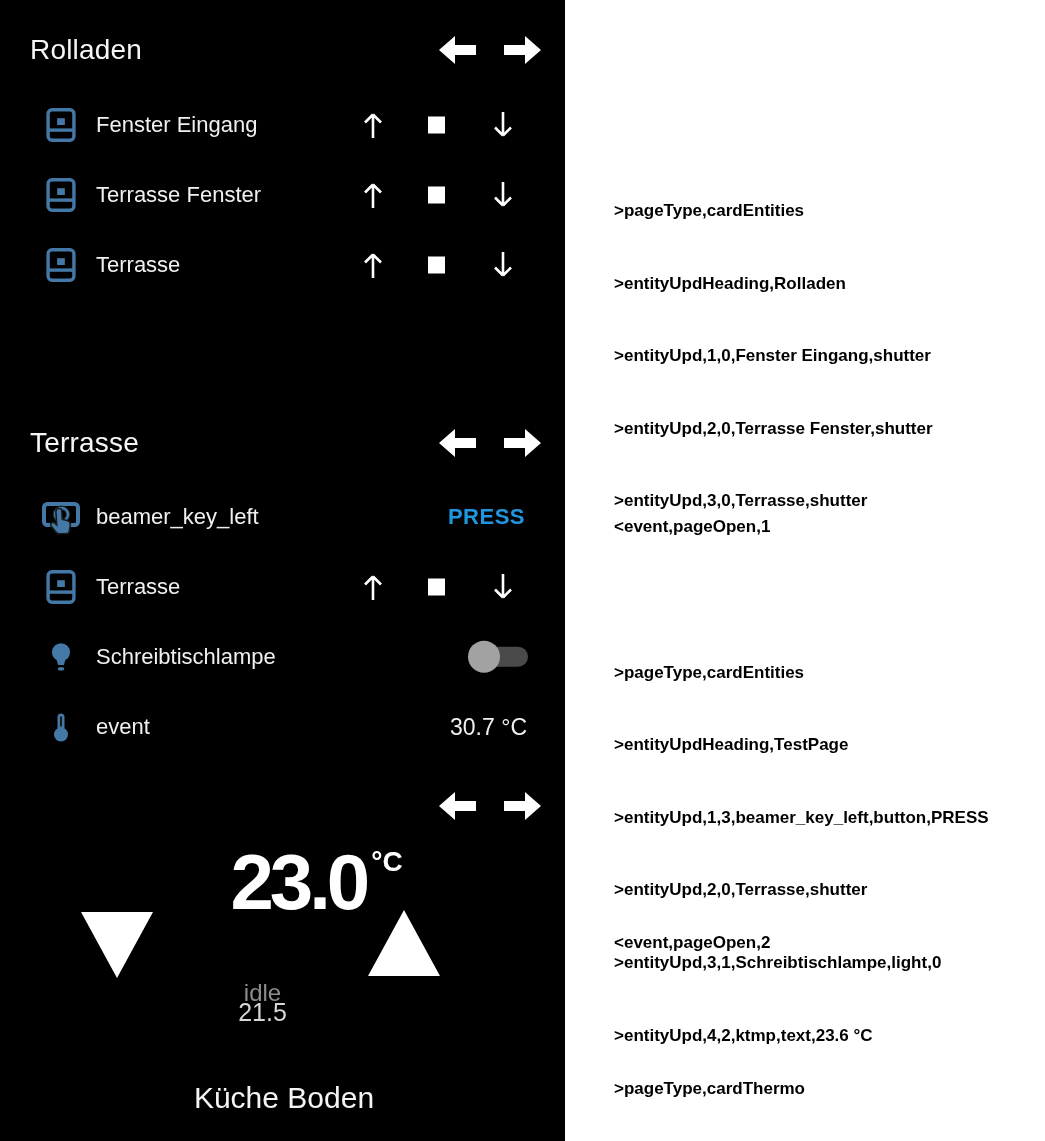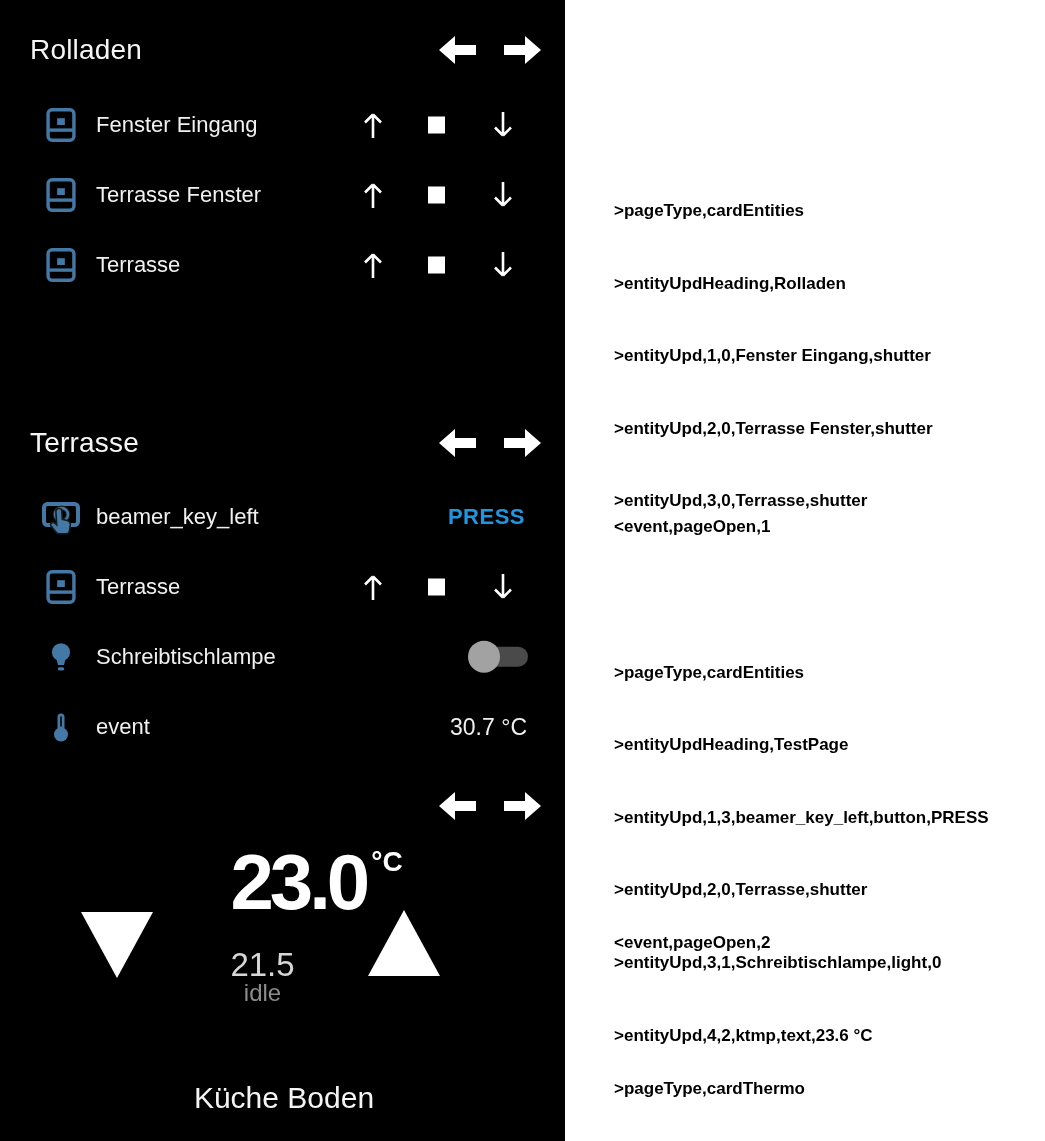--- a/index.html
+++ b/index.html
@@ -62,22 +62,22 @@
   .thermo-temp {
     position:absolute; top:843px; left:0; width:549px;
     text-align:center; color:#ffffff; line-height:78px; white-space:nowrap;margin-left:42px;
   }
   .temp-value { font-size:78px; font-weight:700; letter-spacing:-4px; }
   .temp-unit  { font-size:28px; font-weight:700; position:relative; top:-38px; margin-left:5px; letter-spacing:0; }
   .tri { position:absolute; color:#ffffff; }
   .tri-down { left:79px;  top:910px; }
   .tri-up   { left:366px; top:907px; }
   .thermo-setpoint {
-    position:absolute; top:946px; left:0; width:525px; text-align:center;
-    font-size:33px; color:#d6d6d6;
+    position:absolute; top:998px; left:0; width:525px; text-align:center;
+    font-size:25px; color:#d6d6d6;
   }
   .thermo-state {
     position:absolute; top:979px; left:0; width:525px; text-align:center;
     font-size:24px; color:#8c8c8c;
   }
   .thermo-name {
     position:absolute; top:1081px; left:0; width:528px; text-align:center;
     font-size:30px; color:#f4f4f4;padding-left:20px;
   }
   

